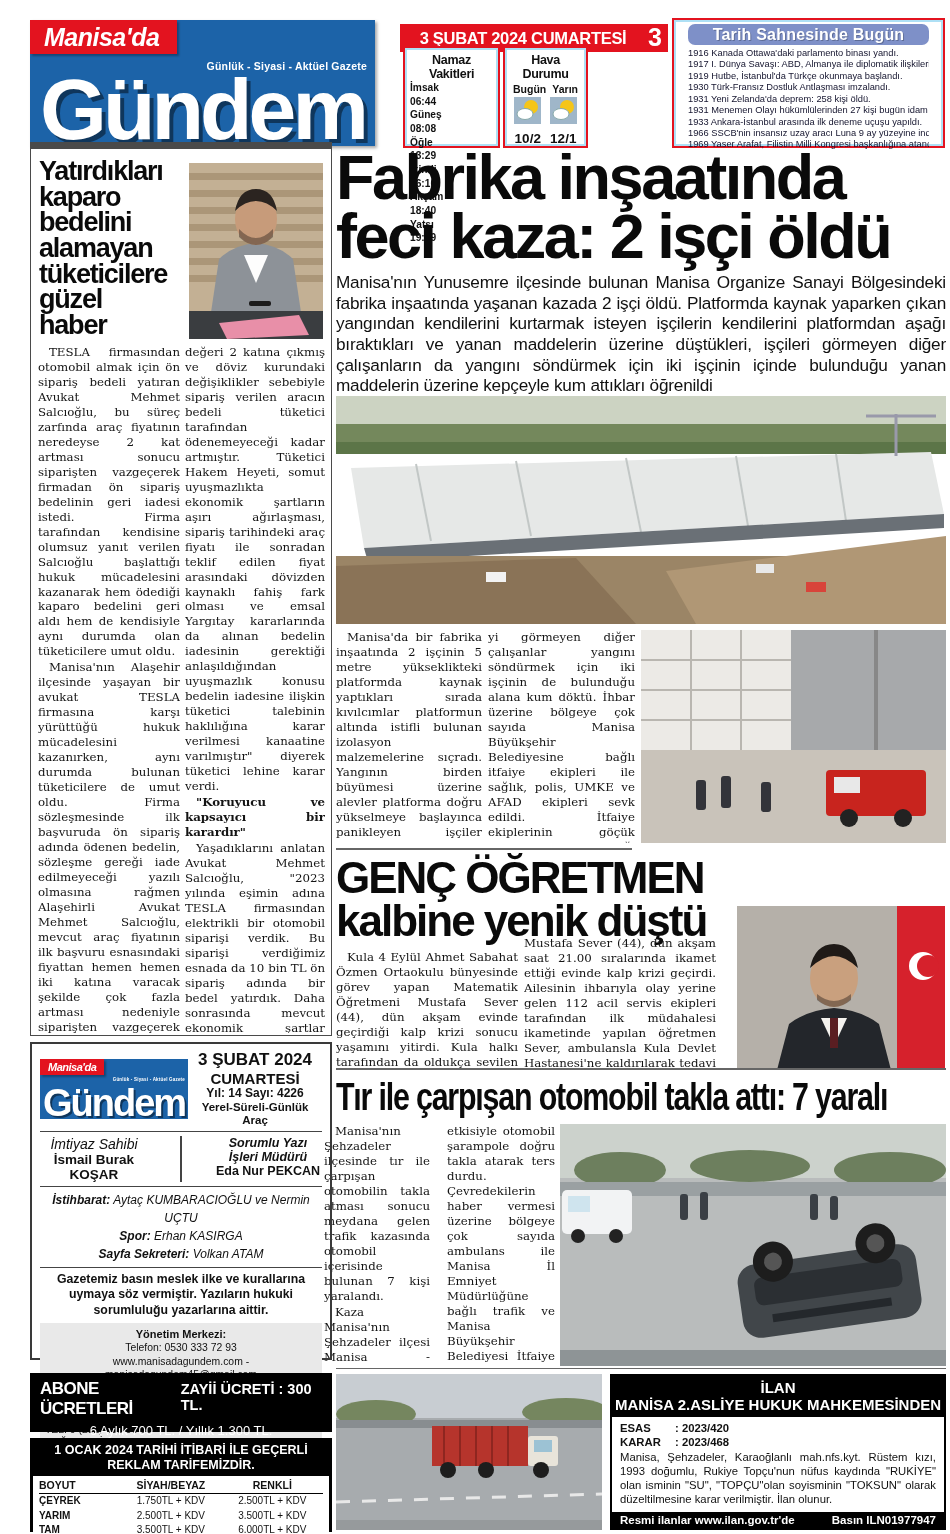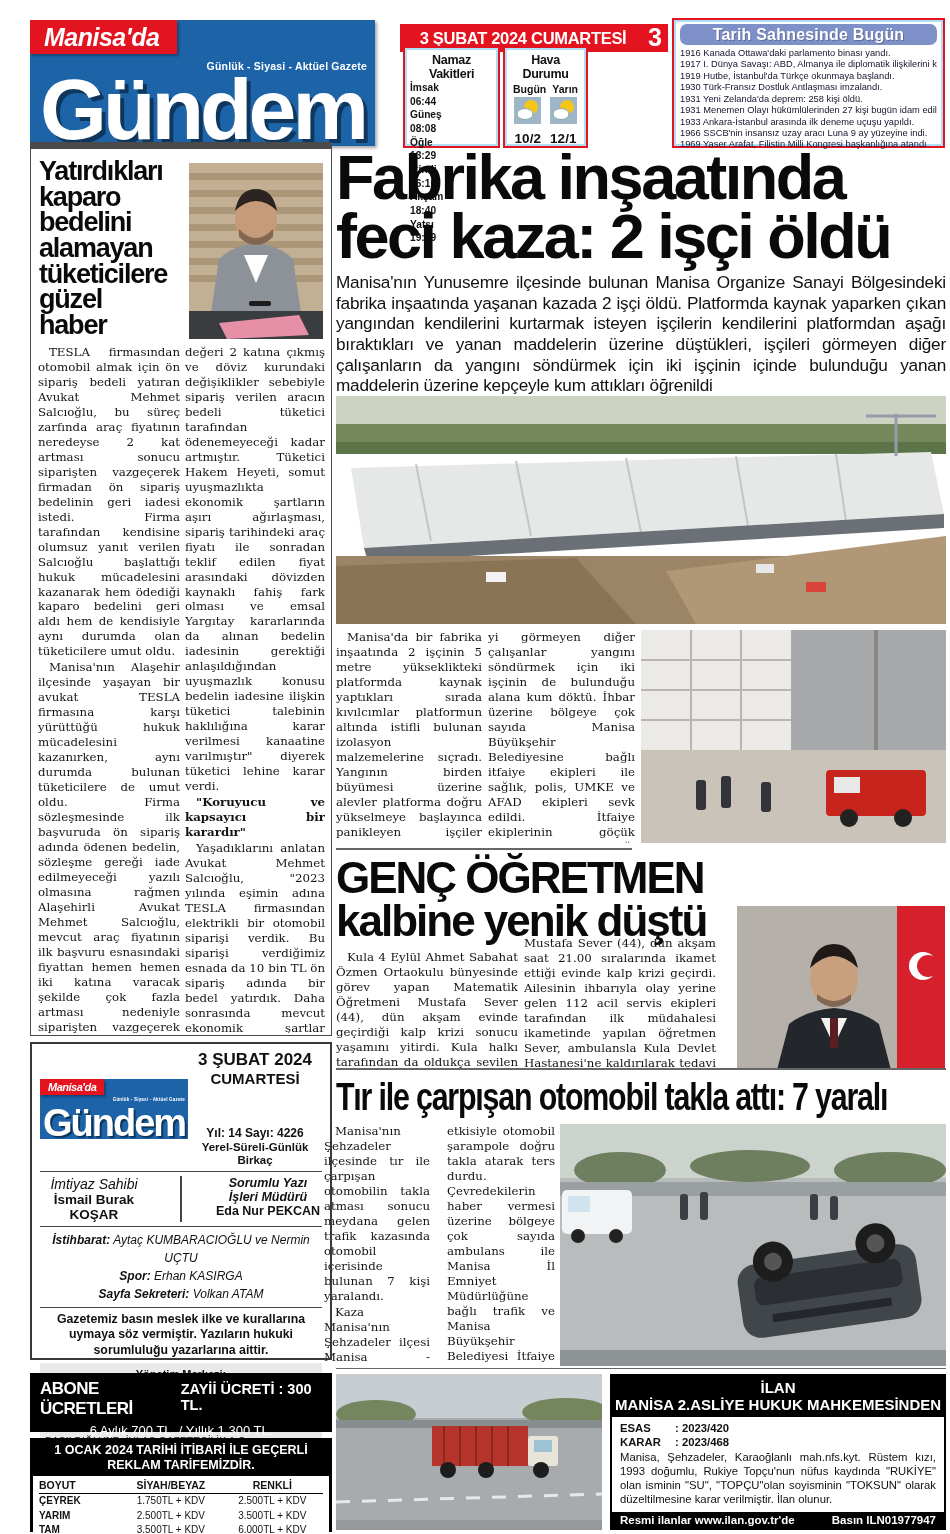--- a/index.html
+++ b/index.html
@@ -31,21 +31,21 @@
 
   .infobox{border:2px solid #e3131f;box-shadow:inset 0 0 0 2px #aee0f5;background:#fff;padding:5px 5px 3px 5px;box-sizing:border-box;}
   .infobox .t{font-weight:bold;font-size:12.5px;text-align:center;letter-spacing:-.3px;}
   .prayrow{display:flex;justify-content:space-between;font-weight:bold;font-size:10.2px;line-height:1.34;flex-direction:column;}
   .wxrow{display:flex;justify-content:space-around;font-weight:bold;font-size:10.5px;margin-top:2px;}
   .wxicons{display:flex;justify-content:space-around;margin-top:2px;}
   .wxvals{display:flex;justify-content:space-around;font-weight:bold;font-size:13.5px;margin-top:3px;}
   .quote-t{font-weight:bold;font-size:13px;text-align:center;}
   .quote-x{font-size:9.3px;text-align:center;line-height:1.35;margin-top:14px;font-weight:bold;color:#222;}
 
-  .histbox{border:2px solid #e3131f;box-shadow:inset 0 0 0 2px #aee0f5;background:#fff;padding:4px 6px;box-sizing:border-box;}
+  .histbox{border:2px solid #e3131f;box-shadow:inset 0 0 0 2px #aee0f5;background:#fff;padding:4px 14px;box-sizing:border-box;}
   .hist-t{background:#7e90c8;border-radius:7px;color:#fff;font-weight:bold;font-size:16px;text-align:center;
           line-height:21px;height:21px;margin-bottom:3px;letter-spacing:.2px;text-shadow:1px 1px 0 rgba(0,0,0,.25);}
   .hist-i{font-size:9.3px;line-height:1.23;color:#14142e;white-space:nowrap;overflow:hidden;}
 
   
   .h-left{font-weight:bold;font-size:27px;line-height:.95;letter-spacing:-1.2px;color:#0a0a0a;word-spacing:120px;}
   .h-main{font-weight:bold;font-size:63px;line-height:.94;letter-spacing:-2.5px;color:#0a0a0a;}
   .lead{font-size:17.2px;line-height:1.2;letter-spacing:-.2px;color:#101010;text-align:justify;}
   .h-teacher{font-weight:bold;font-size:44px;line-height:.98;letter-spacing:-2px;color:#0a0a0a;}
   .h-truck{font-weight:bold;font-size:38px;letter-spacing:-1.5px;white-space:nowrap;
@@ -408,22 +408,22 @@
       <div class="logo-sm" style="position:relative;width:148px;height:60px;flex:none;">
         <div class="logo-red">
             <span>Manisa'da</span>
           </div>
         <div class="logo-tag">Günlük - Siyasi - Aktüel Gazete</div>
         <div class="logo-name">Gündem</div>
       </div>
       <div class="imp-date" style="flex:1;">
         <div style="font-size:17px;">3 ŞUBAT 2024</div>
         <div style="font-size:15px;">CUMARTESİ</div>
-        <div style="font-size:12px;margin-top:40px;">Yıl: 14 Sayı: 4226</div>
-        <div style="font-size:11.5px;font-weight:bold;">Yerel-Süreli-Günlük Birkaç</div>
+        <div style="font-size:12px;">Yıl: 14 Sayı: 4226</div>
+        <div style="font-size:11.5px;font-weight:bold;">Yerel-Süreli-Günlük Araç</div>
       </div>
     </div>
     <div class="imp-hr"></div>
     <div class="imp-cols">
       <div class="imp-col">
         <div class="it" style="font-size:14px;">İmtiyaz Sahibi</div>
         <div style="font-weight:bold;font-size:13.5px;">İsmail Burak KOŞAR</div>
       </div>
       <div class="imp-vr"></div>
       <div class="imp-col">

